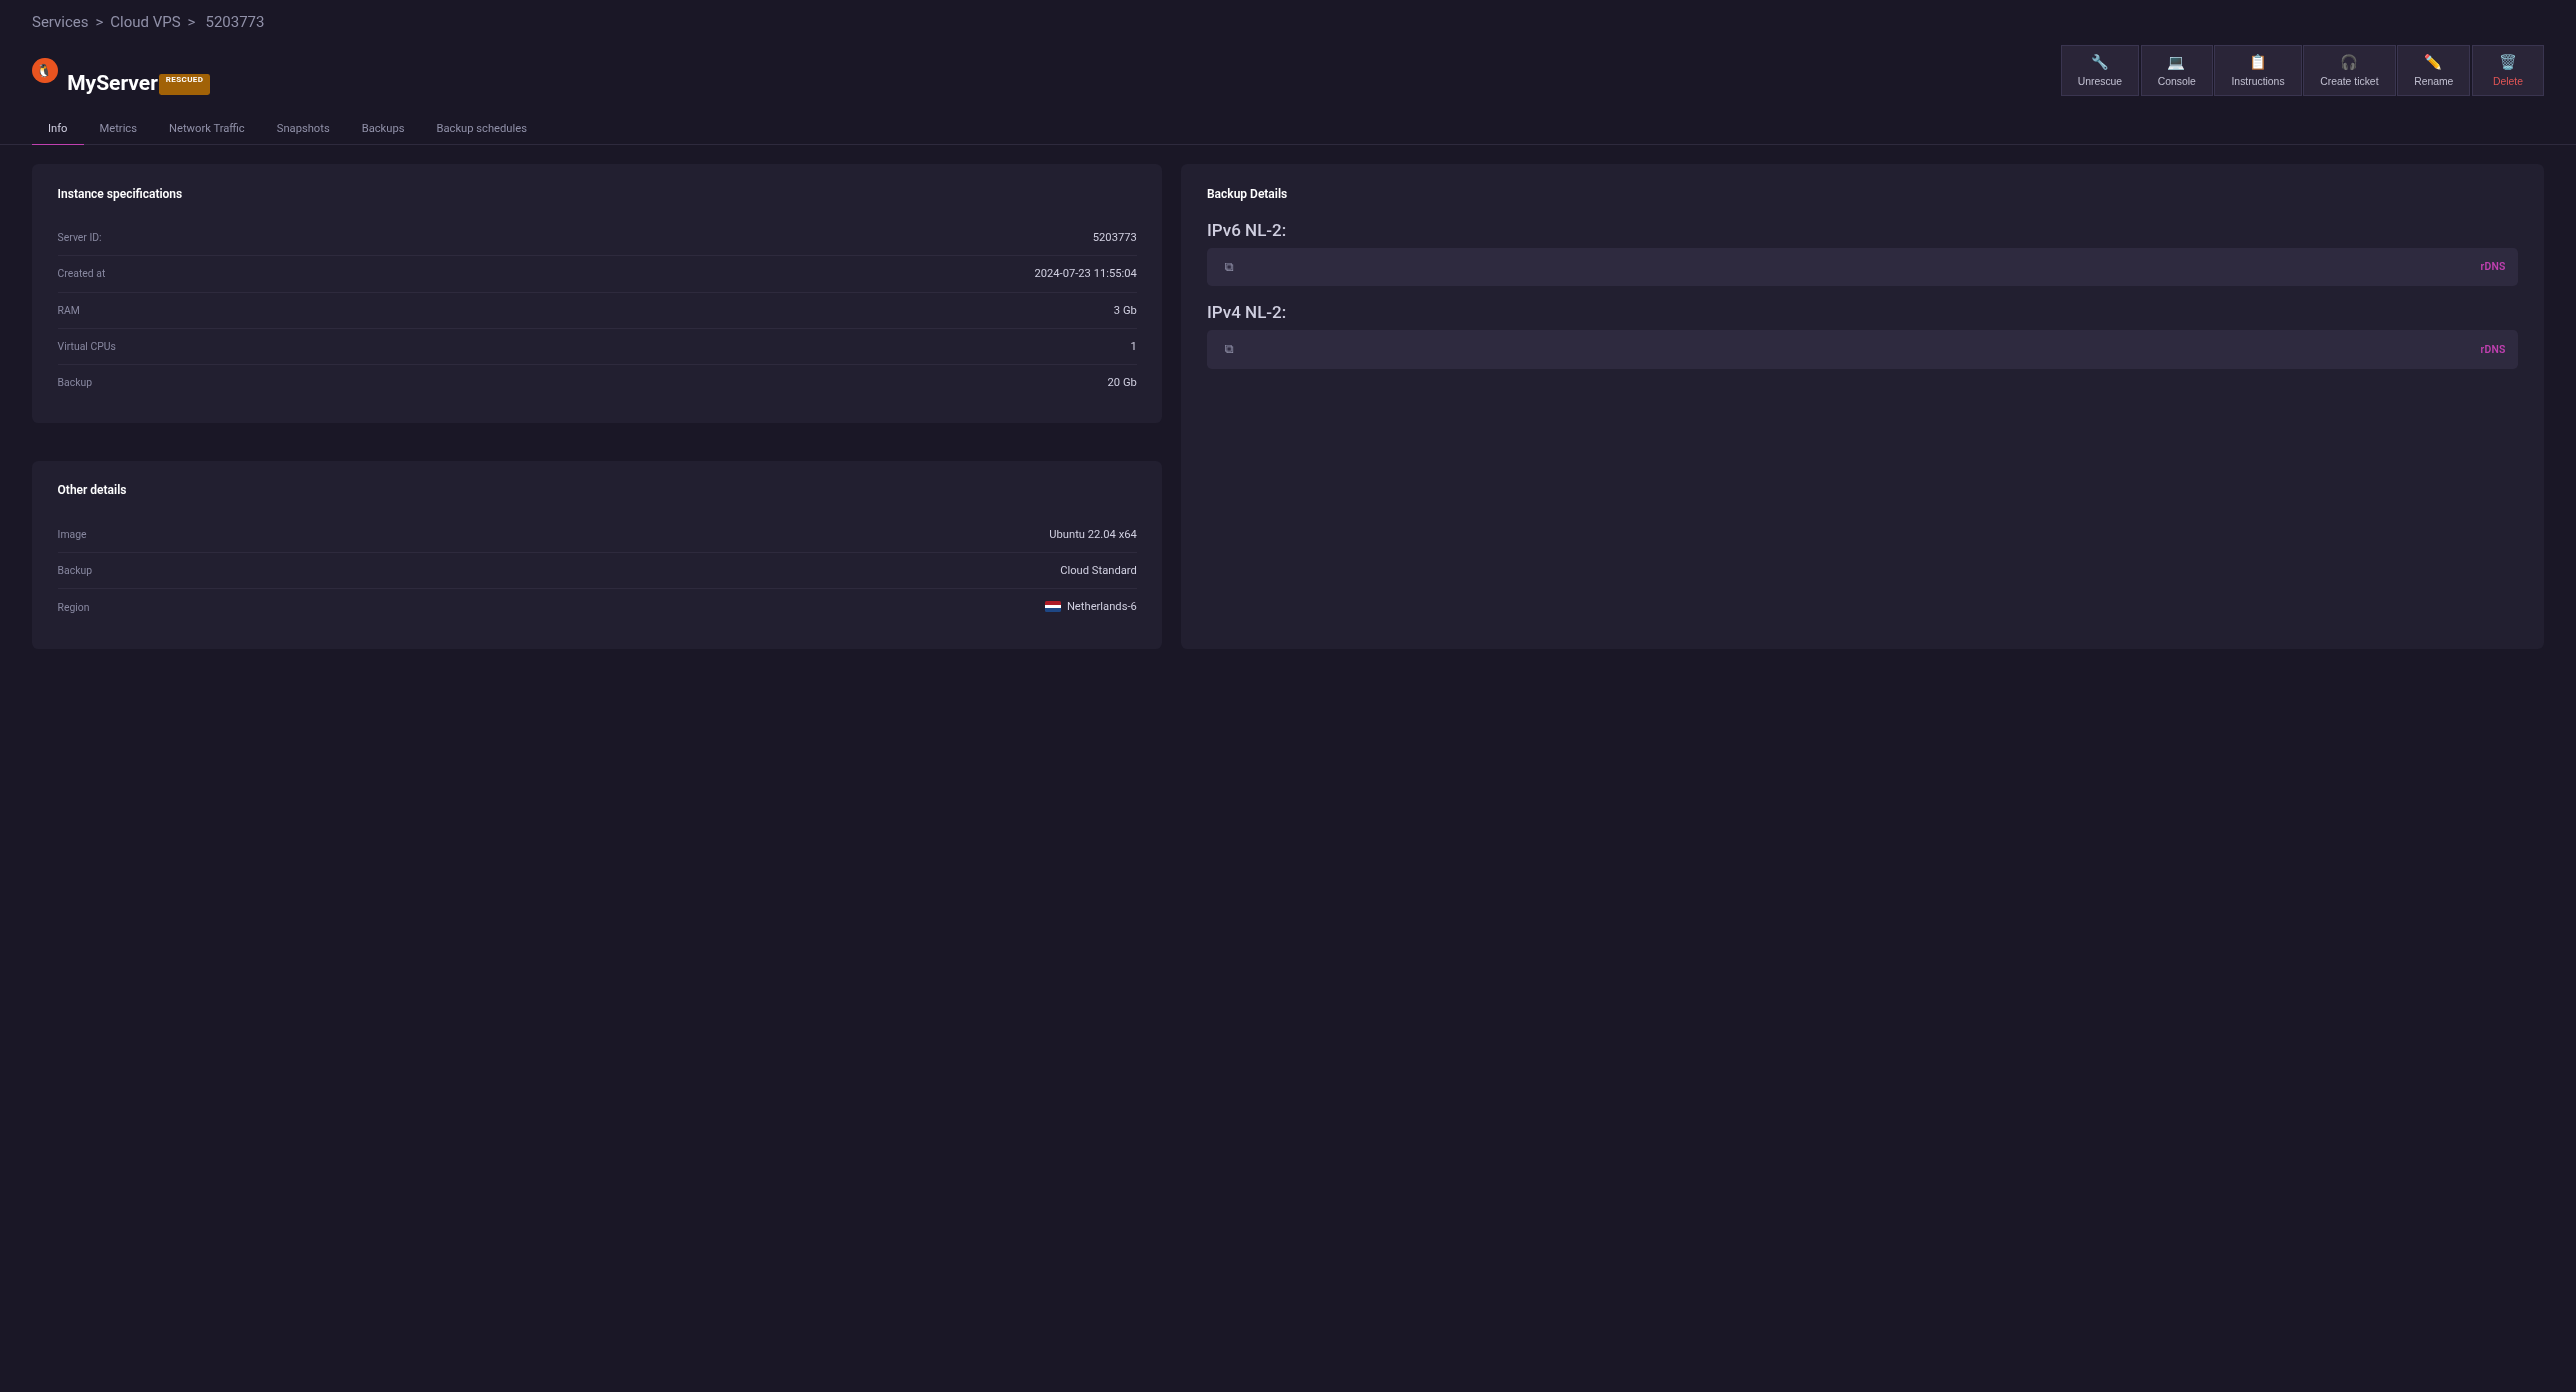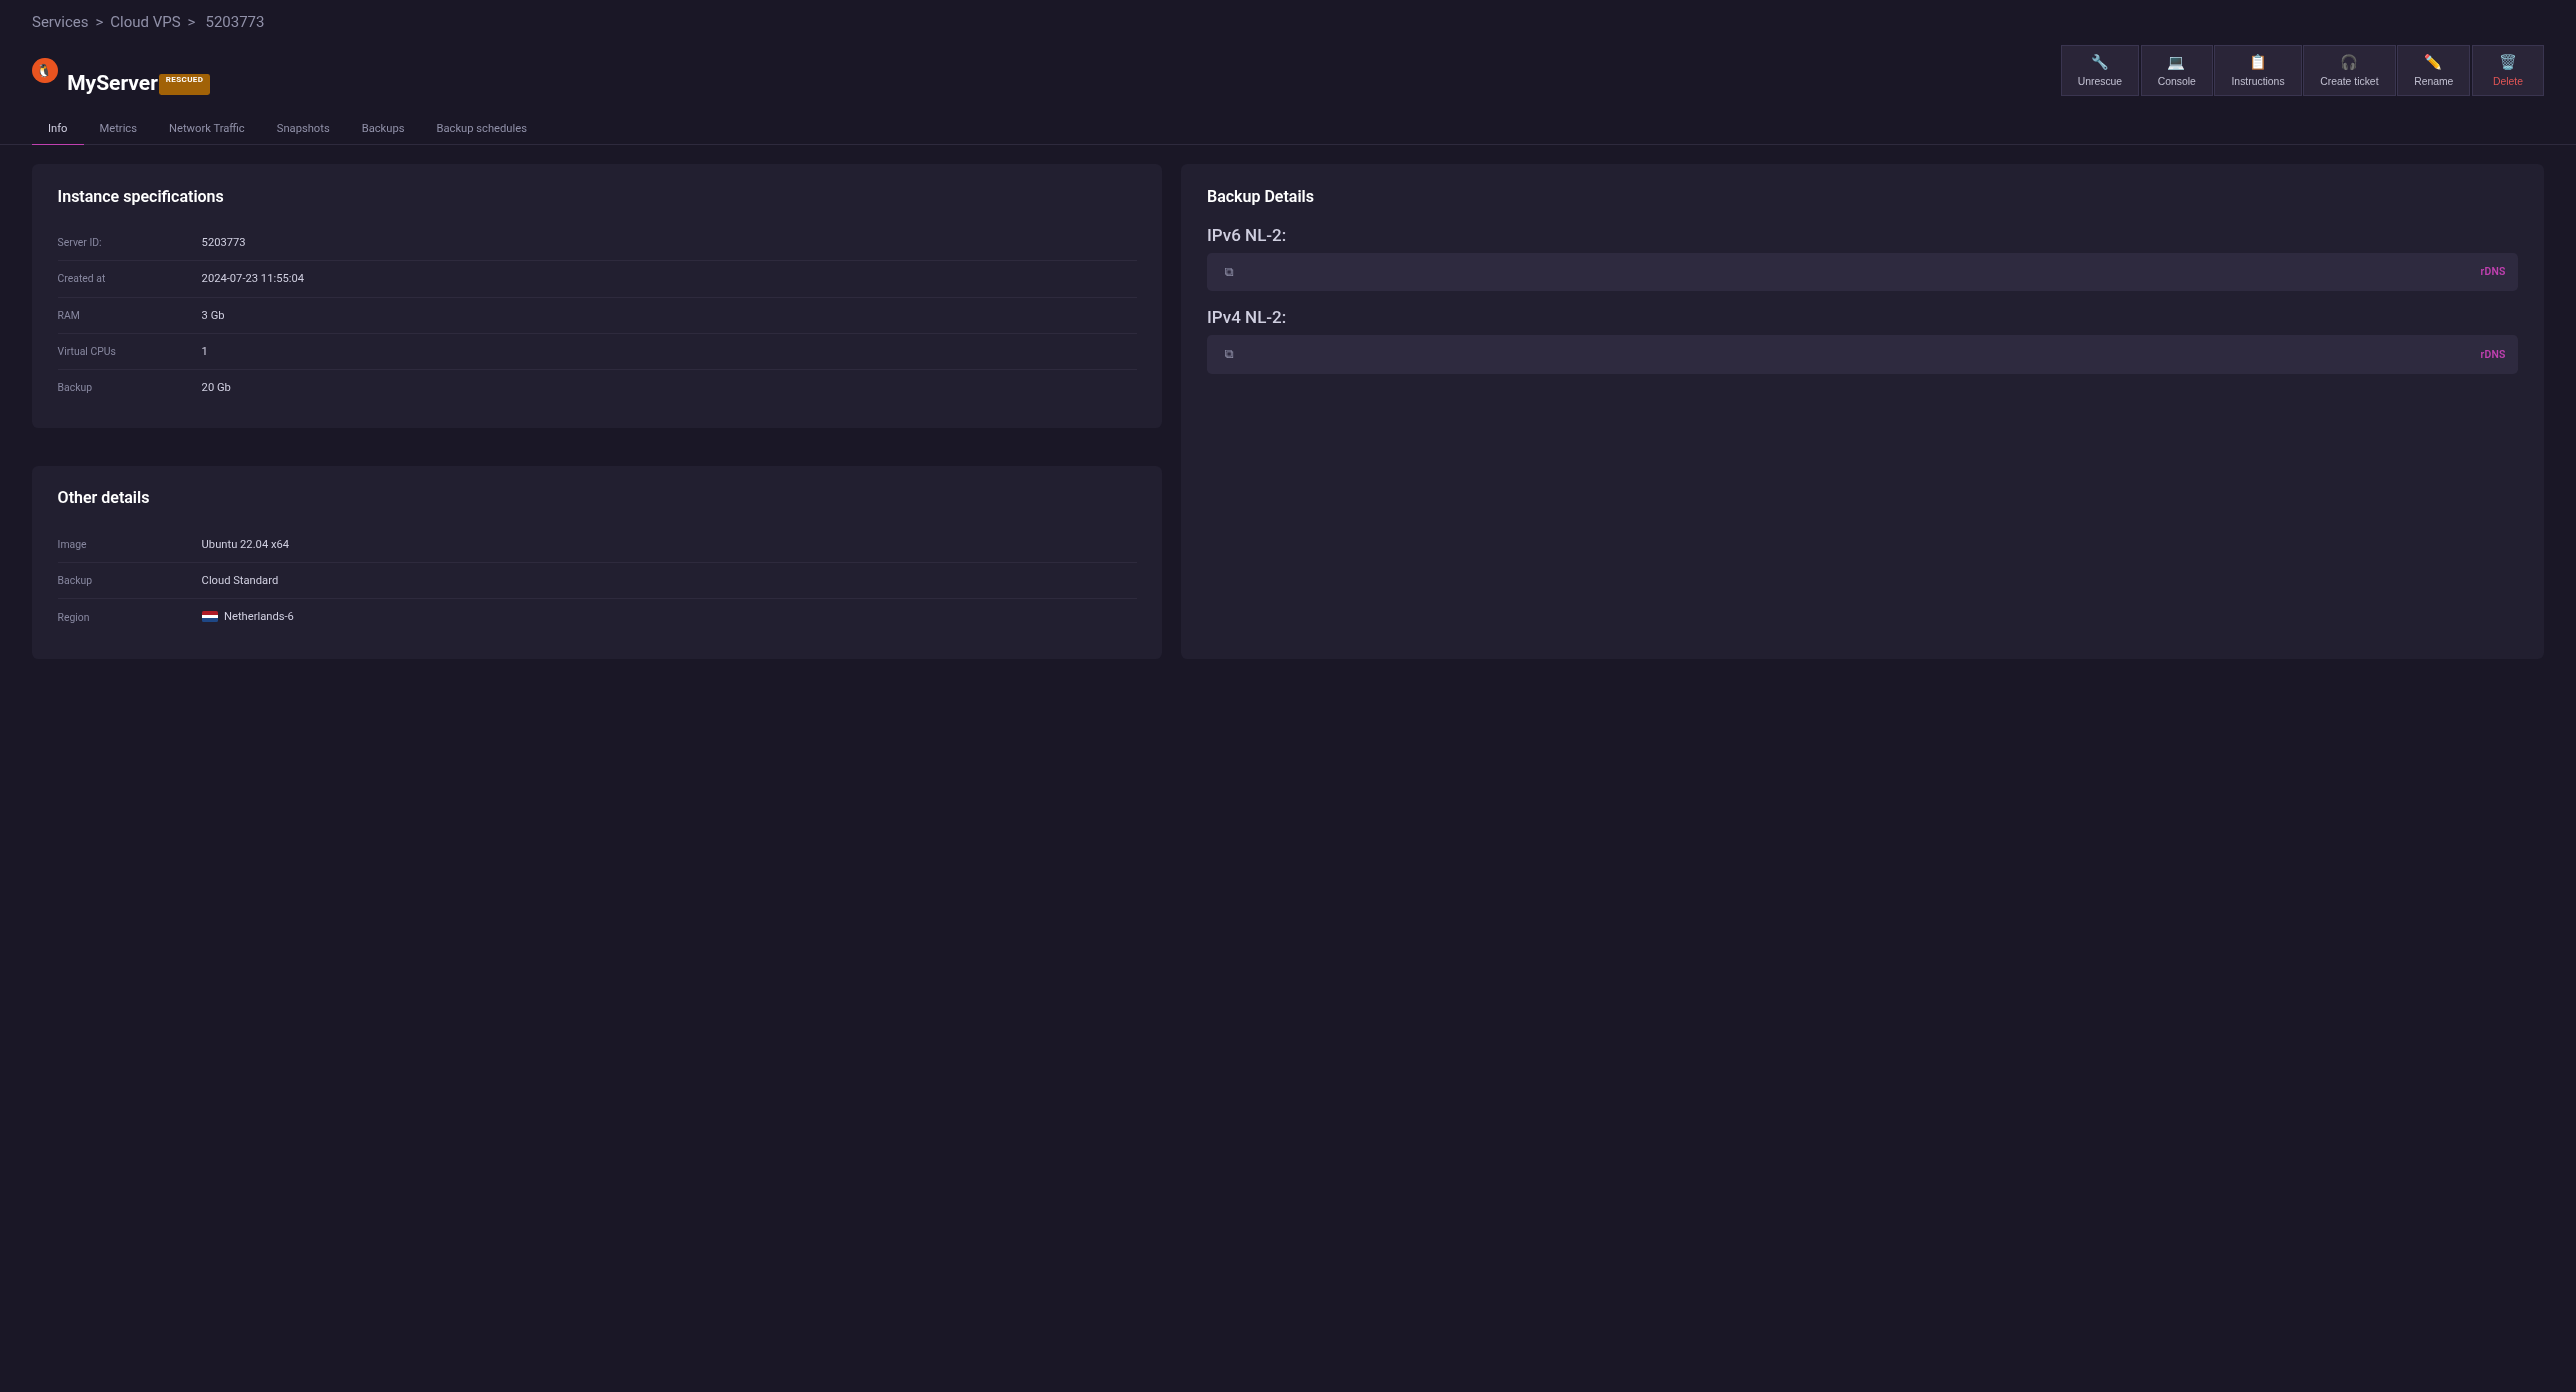--- a/index.html
+++ b/index.html
@@ -120,32 +120,33 @@
     }
 
     
     .card {
       background: #221f30;
       border-radius: 6.4px;
       padding: 22.4px 25.6px;
     }
 
     .card-title {
-      font-size: 16px;
+      font-size: 12px;
       font-weight: 600;
       color: #ffffff;
       margin-bottom: 19px;
     }
 
     
     .spec-row {
       display: flex;
       align-items: center;
       padding: 11.2px 0;
       border-bottom: 0.8px solid #2e2a3d;
+      justify-content: space-between;
     }
     .spec-row:last-child { border-bottom: none; }
     .spec-label {
       width: 144px;
       color: #8888a0;
       font-size: 10.4px;
     }
     .spec-value {
       color: #d0cfe0;
       font-size: 11.2px;

